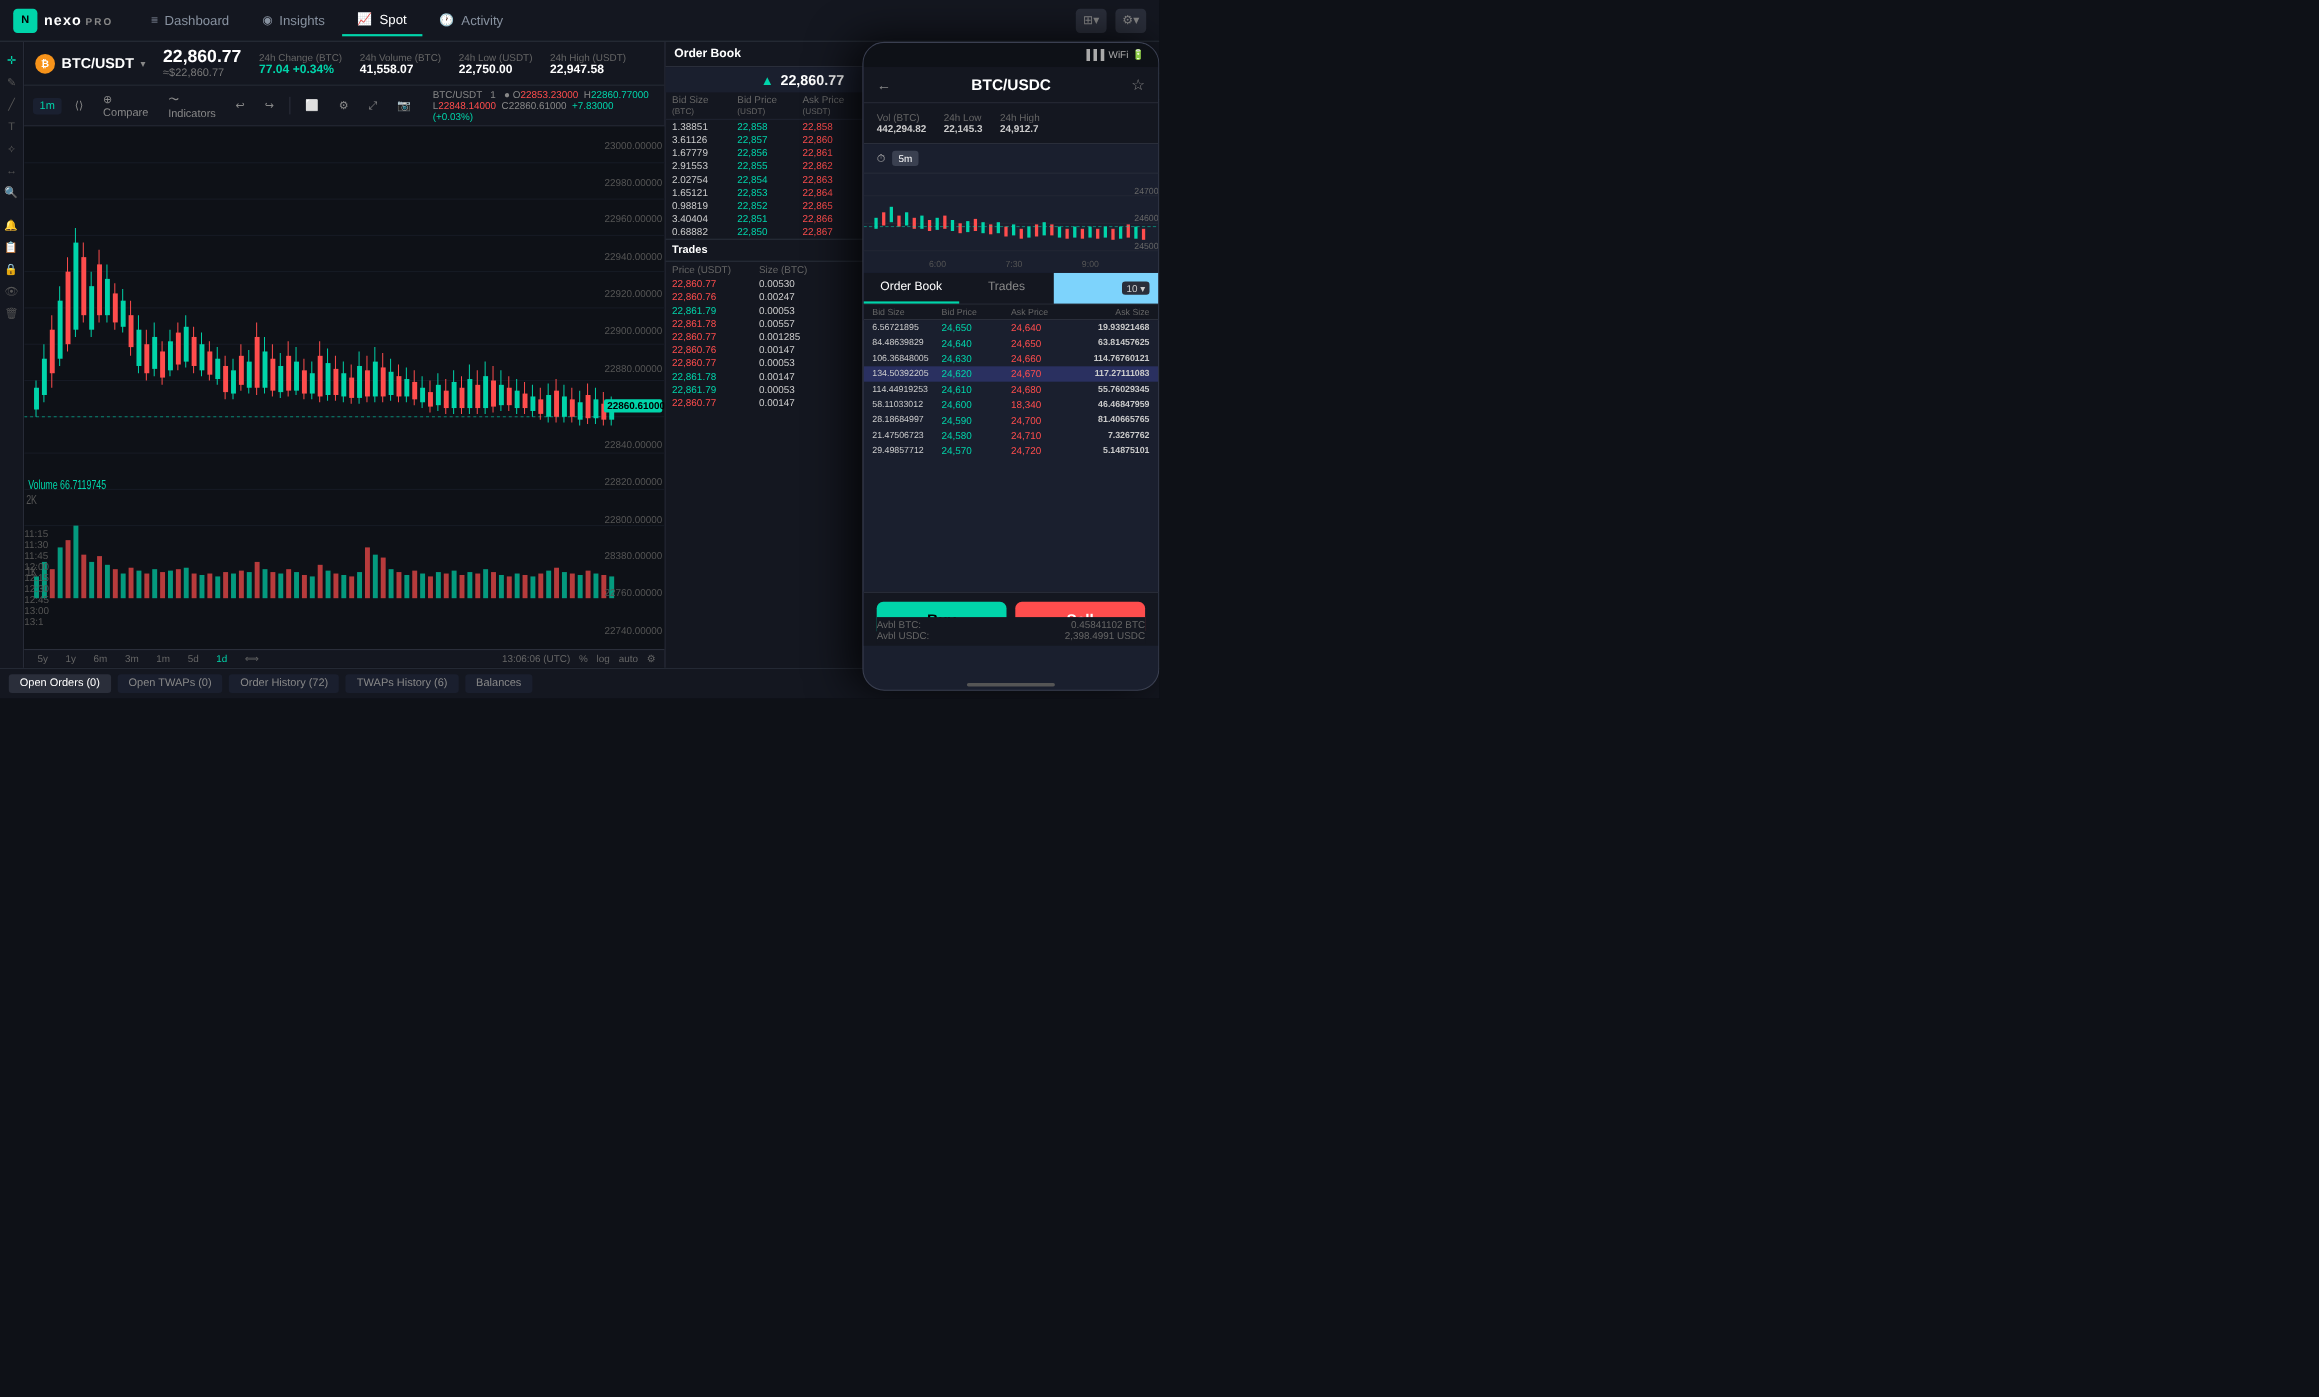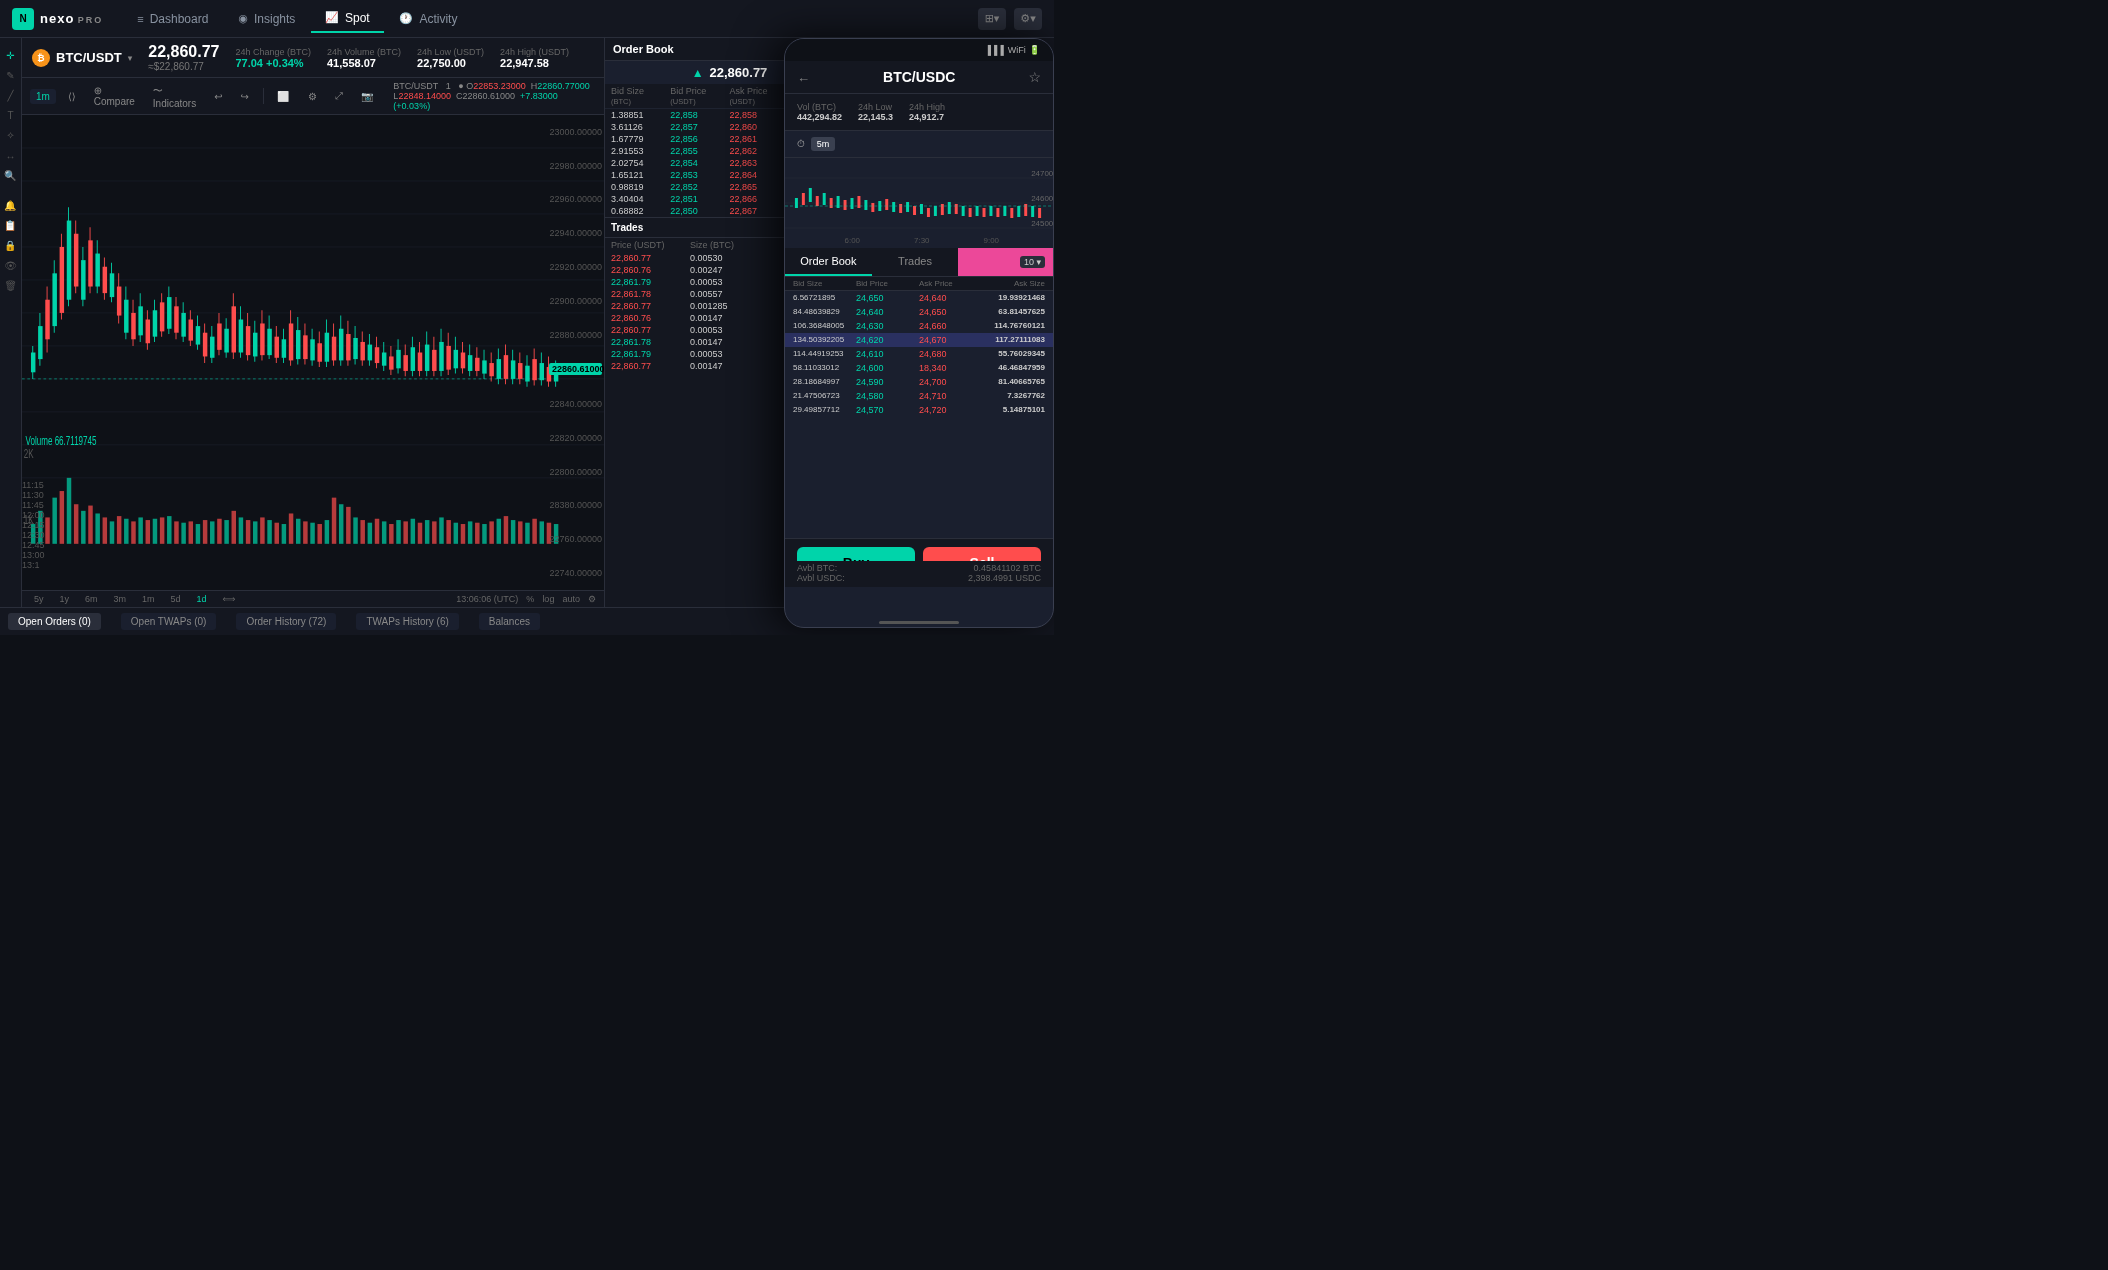--- a/index.html
+++ b/index.html
@@ -437,21 +437,21 @@
     .trading-fee { font-size: 9px; color: #666; text-align: center; margin-top: 2px; }
 
     
     .bottom-bar {
       height: 28px;
       background: #141720;
       border-top: 1px solid #2a2e3a;
       display: flex;
       align-items: center;
       padding: 4px 8px;
-      gap: 20px;
+      gap: 6px;
     }
     .bottom-tab {
       padding: 3px 10px;
       border-radius: 3px;
       font-size: 10px;
       cursor: pointer;
       color: #888;
       background: #1a1f2e;
     }
     .bottom-tab.active { color: #fff; background: #2a2e3a; }
@@ -611,21 +611,21 @@
       height: 3px;
       background: #555;
       border-radius: 2px;
     }
     .phone-page-indicator {
       display: flex;
       justify-content: flex-end;
       padding: 2px 8px;
       font-size: 9px;
       color: #888;
-      background: #ec4899;
+      background: #7dd3fc;
     }
     .ob-count-selector {
       background: #2a2e3a;
       border-radius: 3px;
       padding: 1px 4px;
       font-size: 9px;
       color: #ccc;
     }
   </style>
 </head>

